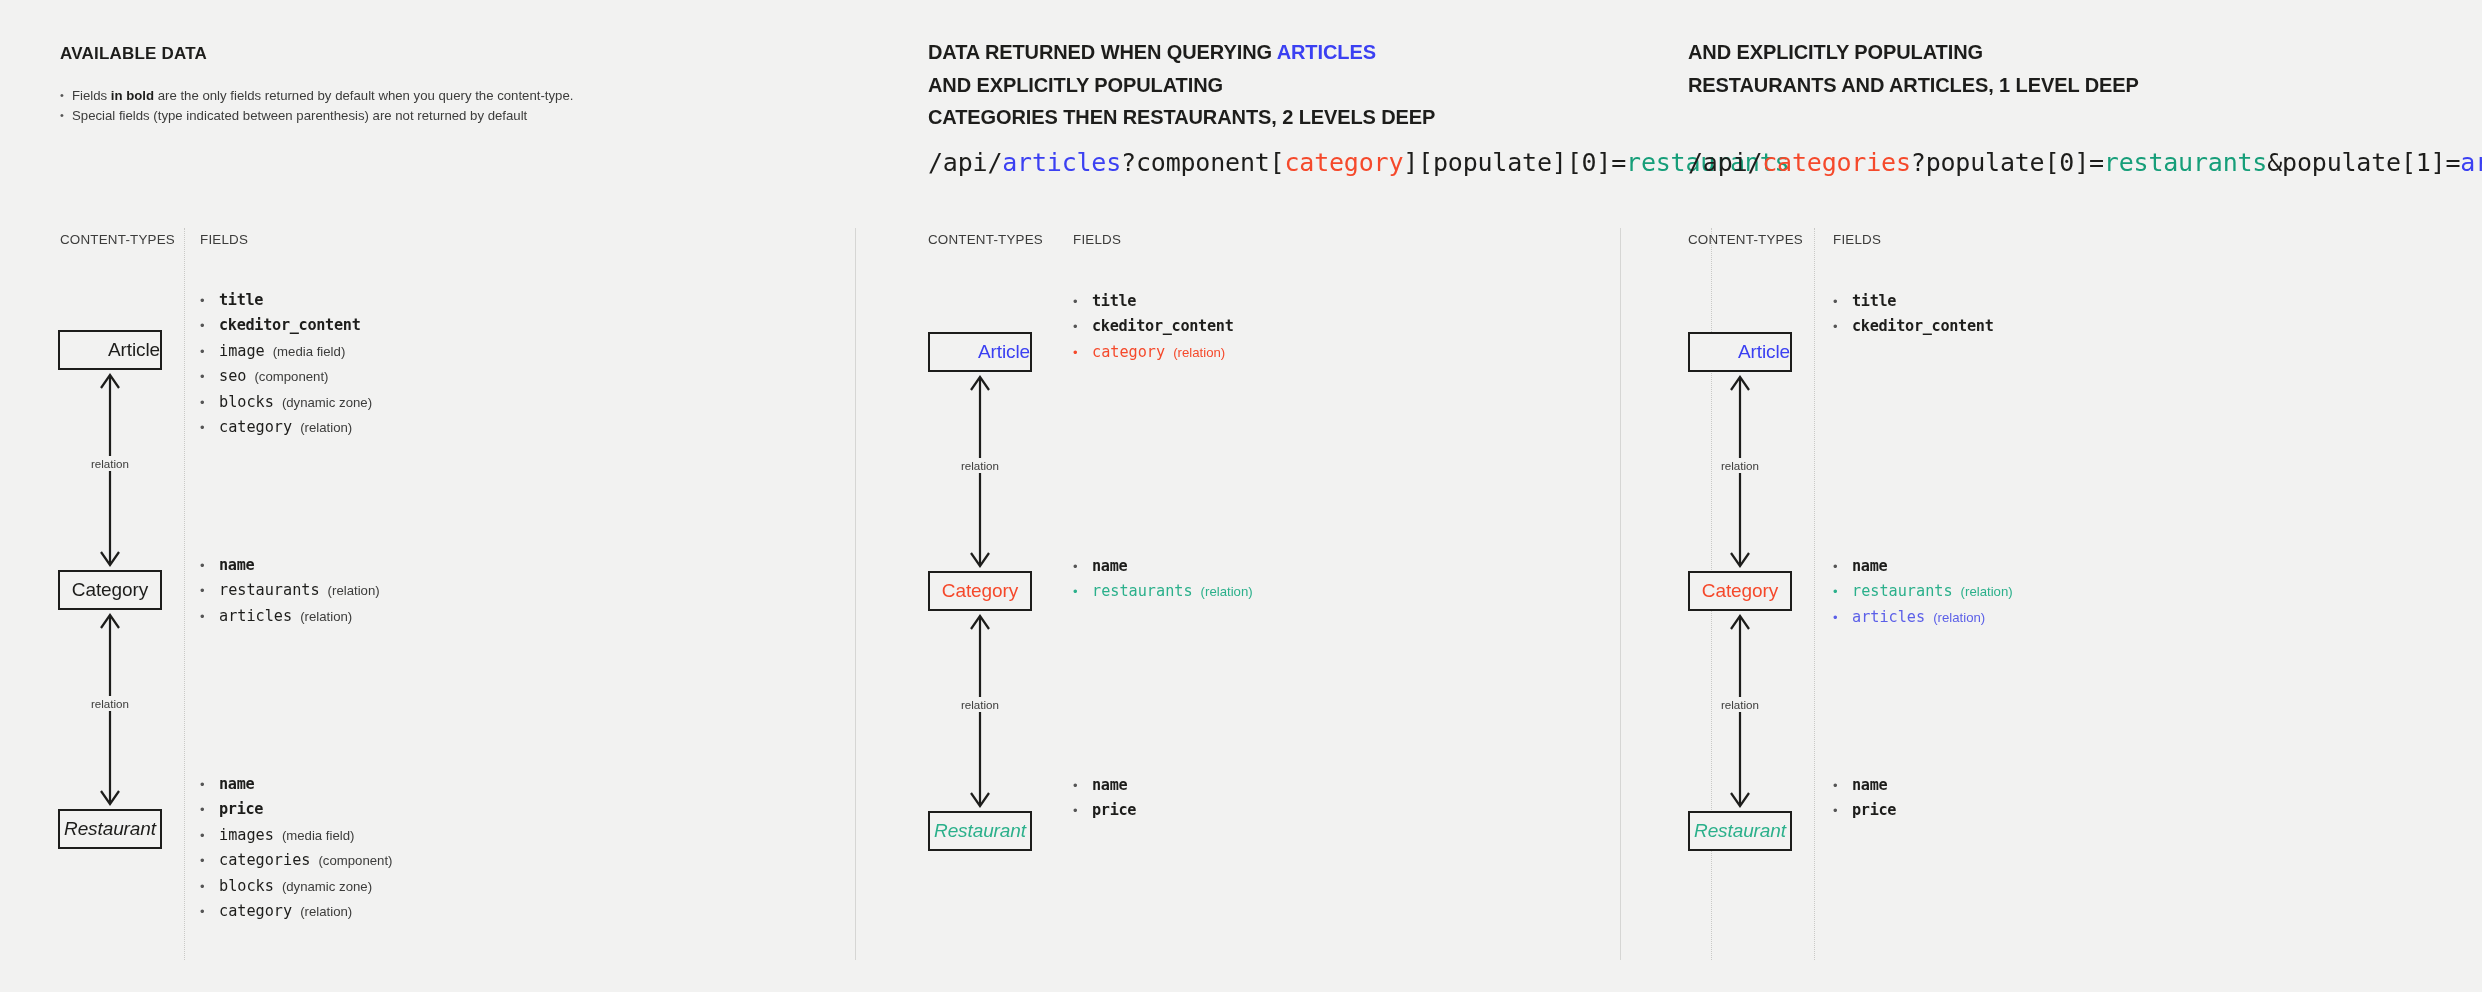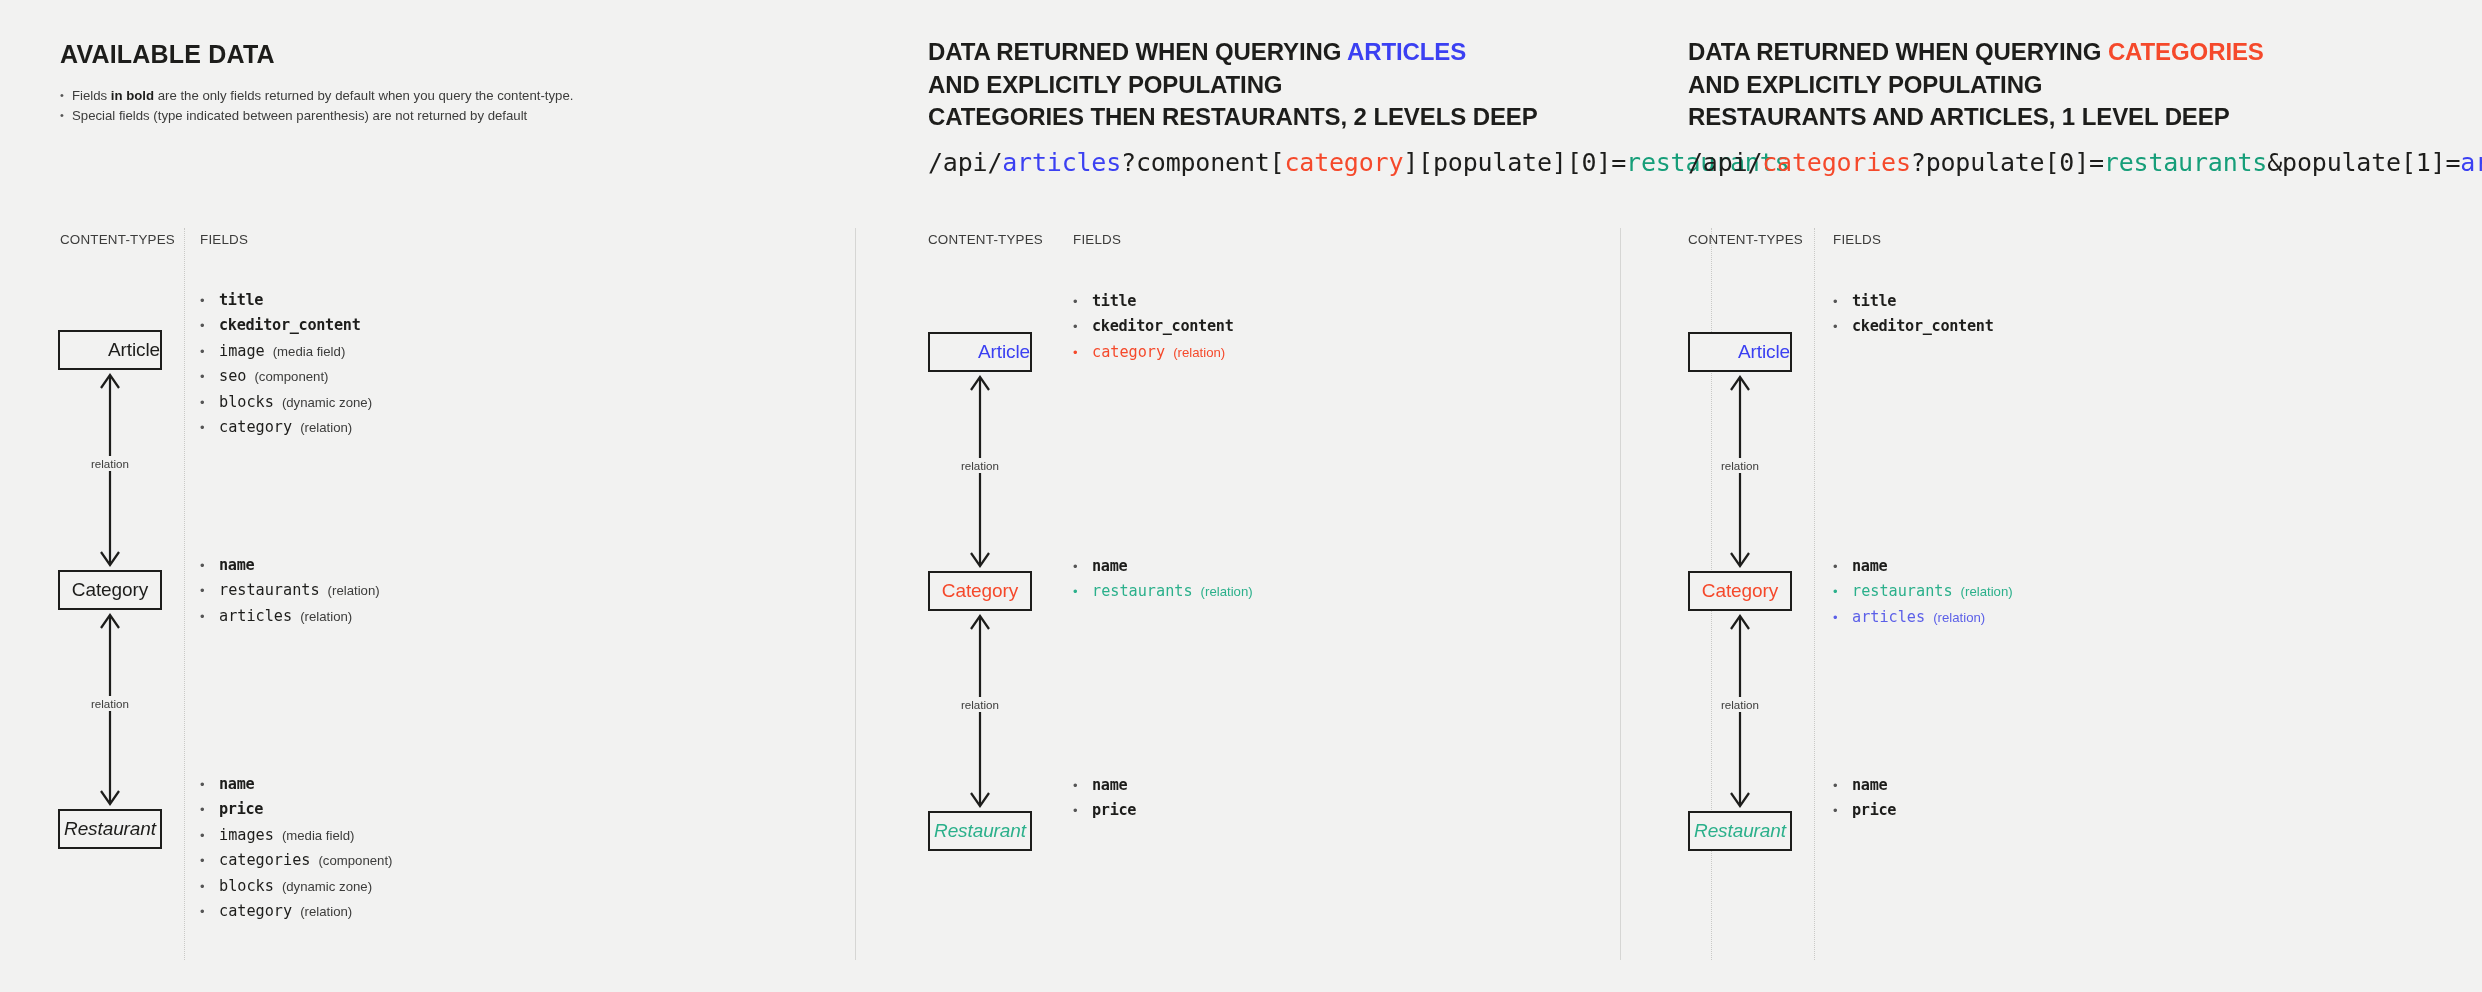--- a/index.html
+++ b/index.html
@@ -32,28 +32,28 @@
     height: 732px;
     background: #d6d6d4;
   }
   #sep-1 { left: 855px; }
   #sep-2 { left: 1620px; }
 
   
   .heading {
     position: absolute;
     top: 36px;
-    font-size: 24px;
+    font-size: 20px;
     font-weight: bold;
     letter-spacing: -0.1px;
     line-height: 32.5px;
     color: #1d1d1b;
     white-space: pre;
   }
-  #panel-0 .heading { left: 60px; top: 38px; font-size: 25px; letter-spacing: 0.2px;}
+  #panel-0 .heading { left: 60px; top: 38px; font-size: 17px; letter-spacing: 0.2px;}
   #panel-1 .heading { left: 73px; }
   #panel-2 .heading { left: 68px; }
 
   .hl-blue   { color: #3b40f2; }
   .hl-red    { color: #f5492b; }
 
   
   .intro {
     position: absolute;
     left: 60px;
@@ -409,21 +409,21 @@
         <span class="fname">name</span>
       </div>
       <div class="f-row bold">
         <span class="fdot">•</span>
         <span class="fname">price</span>
       </div>
     </div>
 </div>
 
 <div class="panel" id="panel-2">
-  <div class="heading"><div><span>DATA RETURNED WHEN QUERYING </span><span class="hl-red">CATEGORIES</span></div><div><span>AND EXPLICITLY POPULATING</span></div><div><span>RESTAURANTS AND ARTICLES, 1 LEVEL DEEP</span></div></div>
+  <div class="heading"><div><span>AND EXPLICITLY POPULATING</span></div><div><span>RESTAURANTS AND ARTICLES, 1 LEVEL DEEP</span></div></div>
   <div class="api-url"><span>/api/</span><span class="tk-red">categories</span><span>?populate[0]=</span><span class="tk-green">restaurants</span><span>&amp;populate[1]=</span><span class="tk-blue">articles</span></div>
 
   <div class="col-label ct-label">CONTENT-TYPES</div>
   <div class="col-label fields-label">FIELDS</div>
   <div class="dot-div"></div>
 
   <div class="ct-box box-article c-blue">Article</div>
   <div class="ct-box box-category c-red">Category</div>
   <div class="ct-box box-restaurant c-green">Restaurant</div>
 

